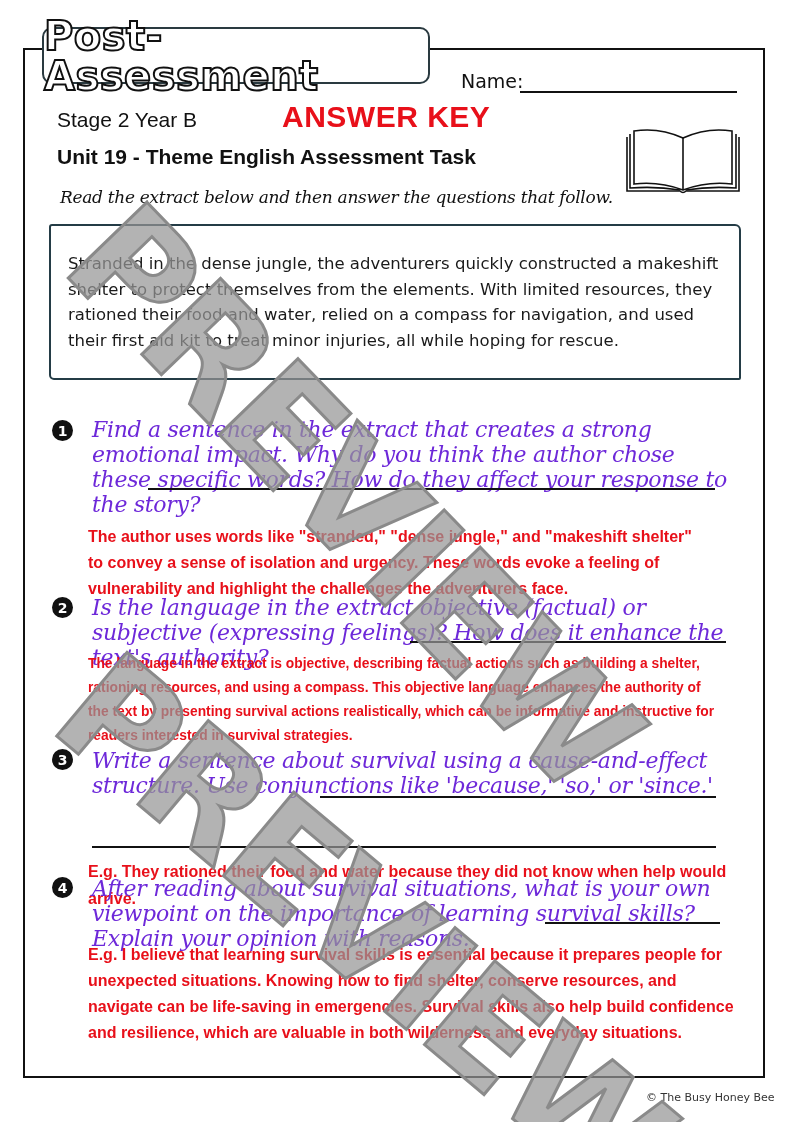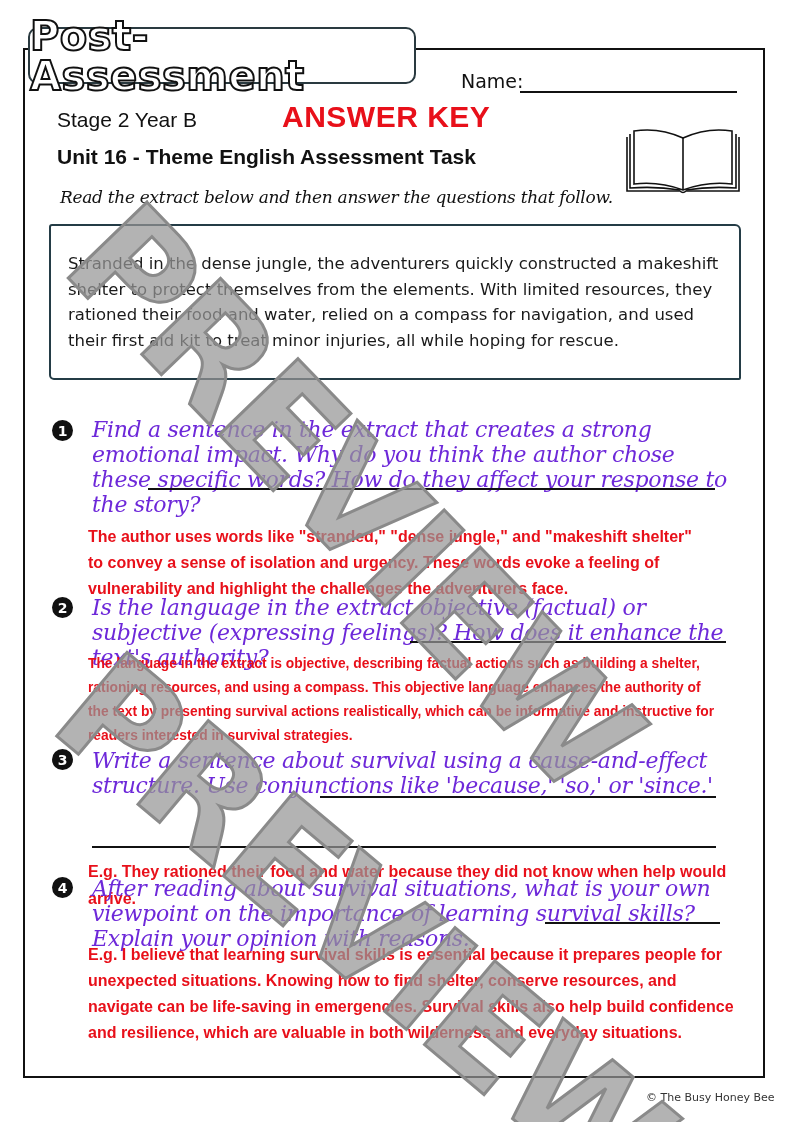--- a/index.html
+++ b/index.html
@@ -1,20 +1,20 @@
 <!DOCTYPE html>
 <html><head>
   <meta charset="utf-8">
   <style>
     html, body { margin: 0; padding: 0; background: #ffffff; }
     body { width: 794px; height: 1122px; position: relative; overflow: hidden; font-family: "DejaVu Sans", sans-serif; color: #111; }
 
     .frame { position: absolute; left: 23px; top: 48px; width: 742px; height: 1030px; border: 2px solid #111; box-sizing: border-box; }
 
-    .title-badge { position: absolute; left: 28px; top: 27px; width: 388px; height: 57px; border: 2px solid #2a3a40; border-radius: 10px; background: #fff; box-sizing: border-box; display: flex; align-items: center; justify-content: center; z-index: 2; }
+    .title-badge { position: absolute; left: 42px; top: 27px; width: 388px; height: 57px; border: 2px solid #2a3a40; border-radius: 10px; background: #fff; box-sizing: border-box; display: flex; align-items: center; justify-content: center; z-index: 2; }
     .title-badge span { font-family: "DejaVu Sans", sans-serif; font-size: 40px; font-weight: bold; color: #fff; -webkit-text-stroke: 2px #111; letter-spacing: 0.5px; line-height: 1; }
 
     .name-label { position: absolute; left: 461px; top: 70px; font-size: 19px; font-family: "DejaVu Sans", sans-serif; }
     .name-line { position: absolute; left: 520px; top: 91px; width: 217px; border-top: 2px solid #111; }
 
     .stage { position: absolute; left: 57px; top: 108px; font-size: 21px; font-weight: normal; font-family: "Liberation Sans", sans-serif; }
     .answer-key { position: absolute; left: 282px; top: 100px; font-size: 30px; font-weight: bold; color: #e8101a; font-family: "Liberation Sans", sans-serif; letter-spacing: 0.5px; }
     .unit { position: absolute; left: 57px; top: 145px; font-size: 21px; font-weight: bold; font-family: "Liberation Sans", sans-serif; }
 
     .book-icon { position: absolute; left: 624px; top: 124px; width: 118px; height: 72px; }
@@ -40,21 +40,21 @@
 
 <div class="title-badge">
   <span>Post-Assessment</span>
 </div>
 
 <div class="name-label">Name:</div>
 <div class="name-line"></div>
 
 <div class="stage">Stage 2 Year B</div>
 <div class="answer-key">ANSWER KEY</div>
-<div class="unit">Unit 16 - Theme English Assessment Task</div>
+<div class="unit">Unit 19 - Theme English Assessment Task</div>
 
 <svg class="book-icon" viewBox="0 0 118 72" fill="none" stroke="#111" stroke-width="1.6">
   <path d="M3 13 L3 67 L56 67 Q59 70 62 67 L115 67 L115 13"></path>
   <path d="M6 10 L6 64 Q32 62 56 66 M62 66 Q86 62 112 64 L112 10"></path>
   <path d="M10 7 Q35 3 59 14 Q83 3 108 7 L108 60 Q83 57 59 66 Q35 57 10 60 Z"></path>
   <path d="M59 14 L59 66"></path>
 </svg>
 
 <div class="instructions">Read the extract below and then answer the questions that follow.</div>
 

